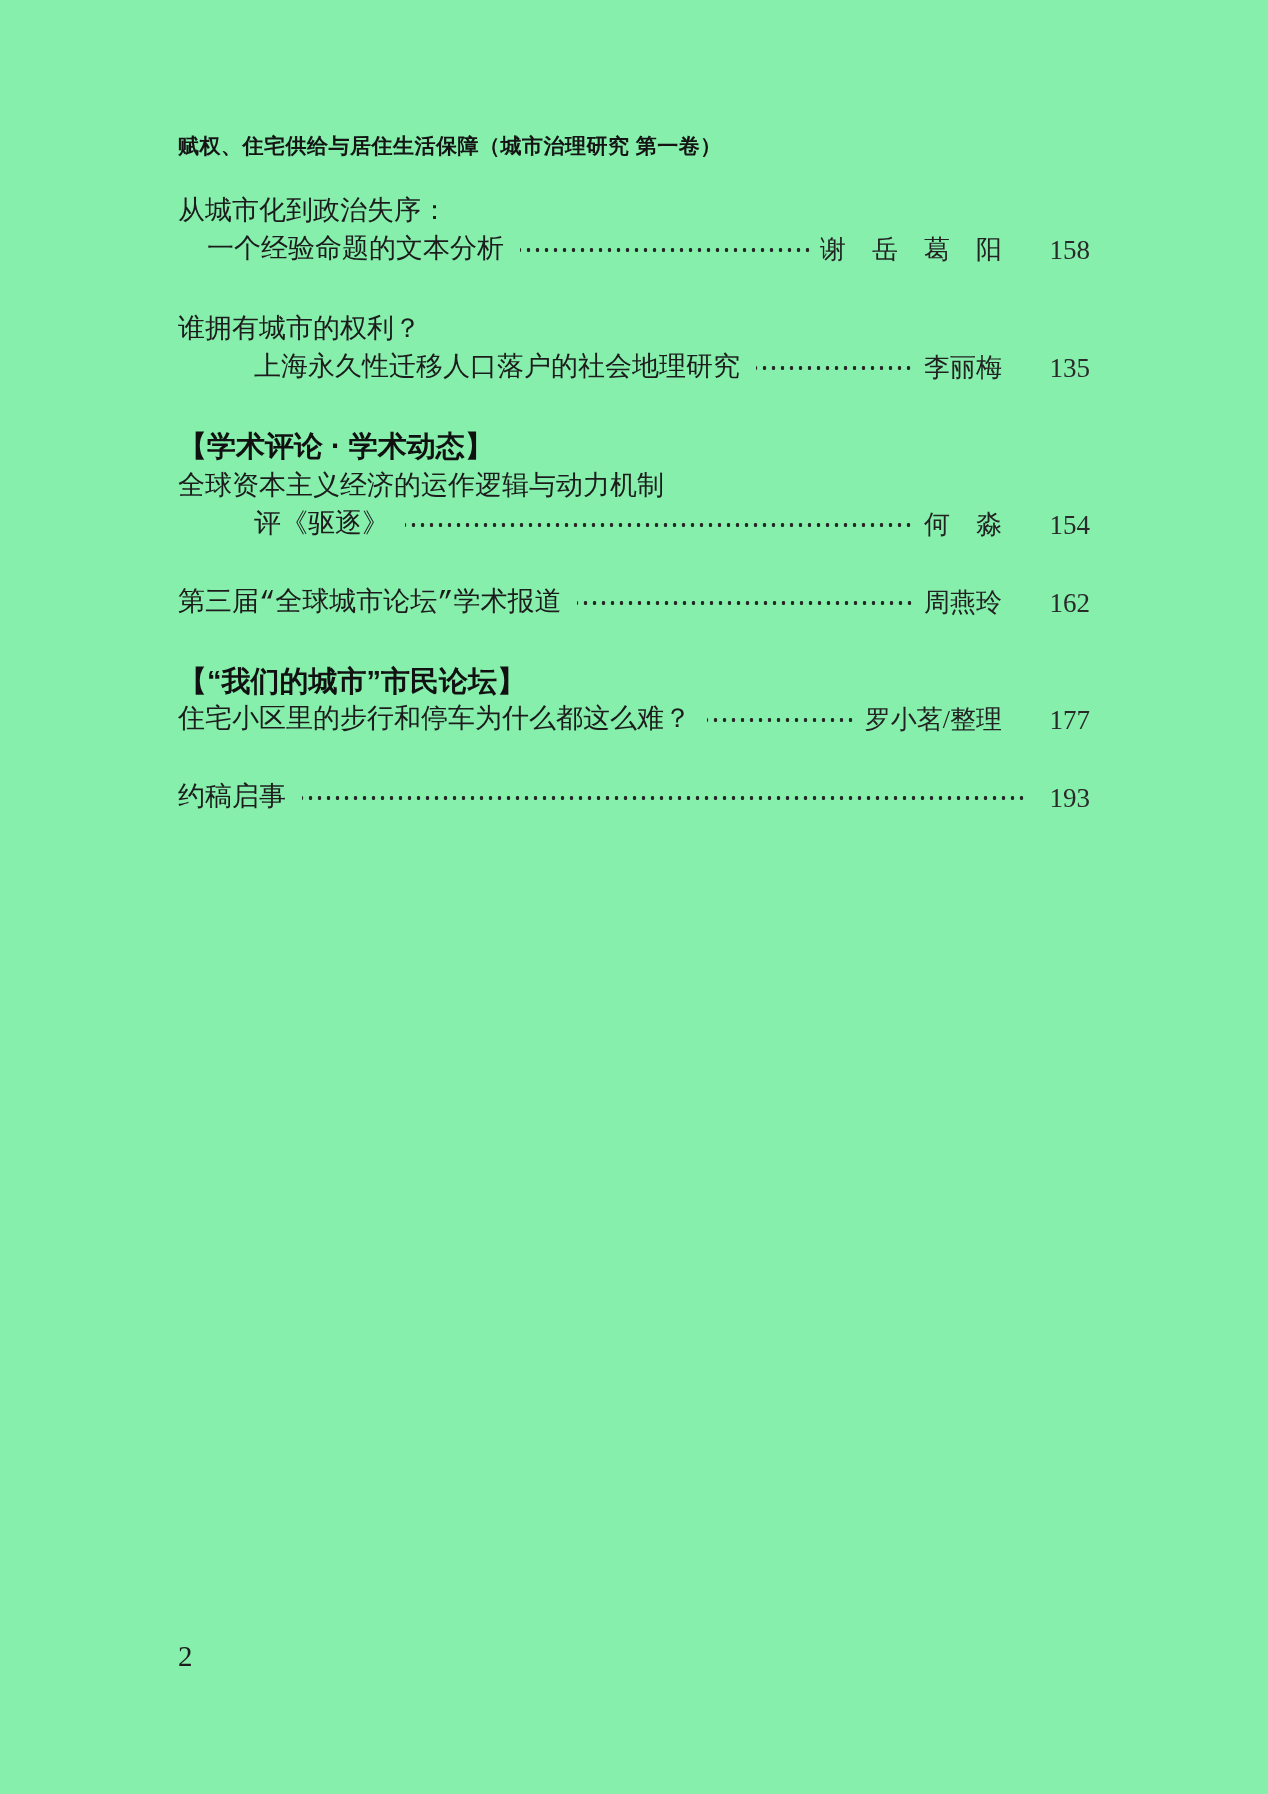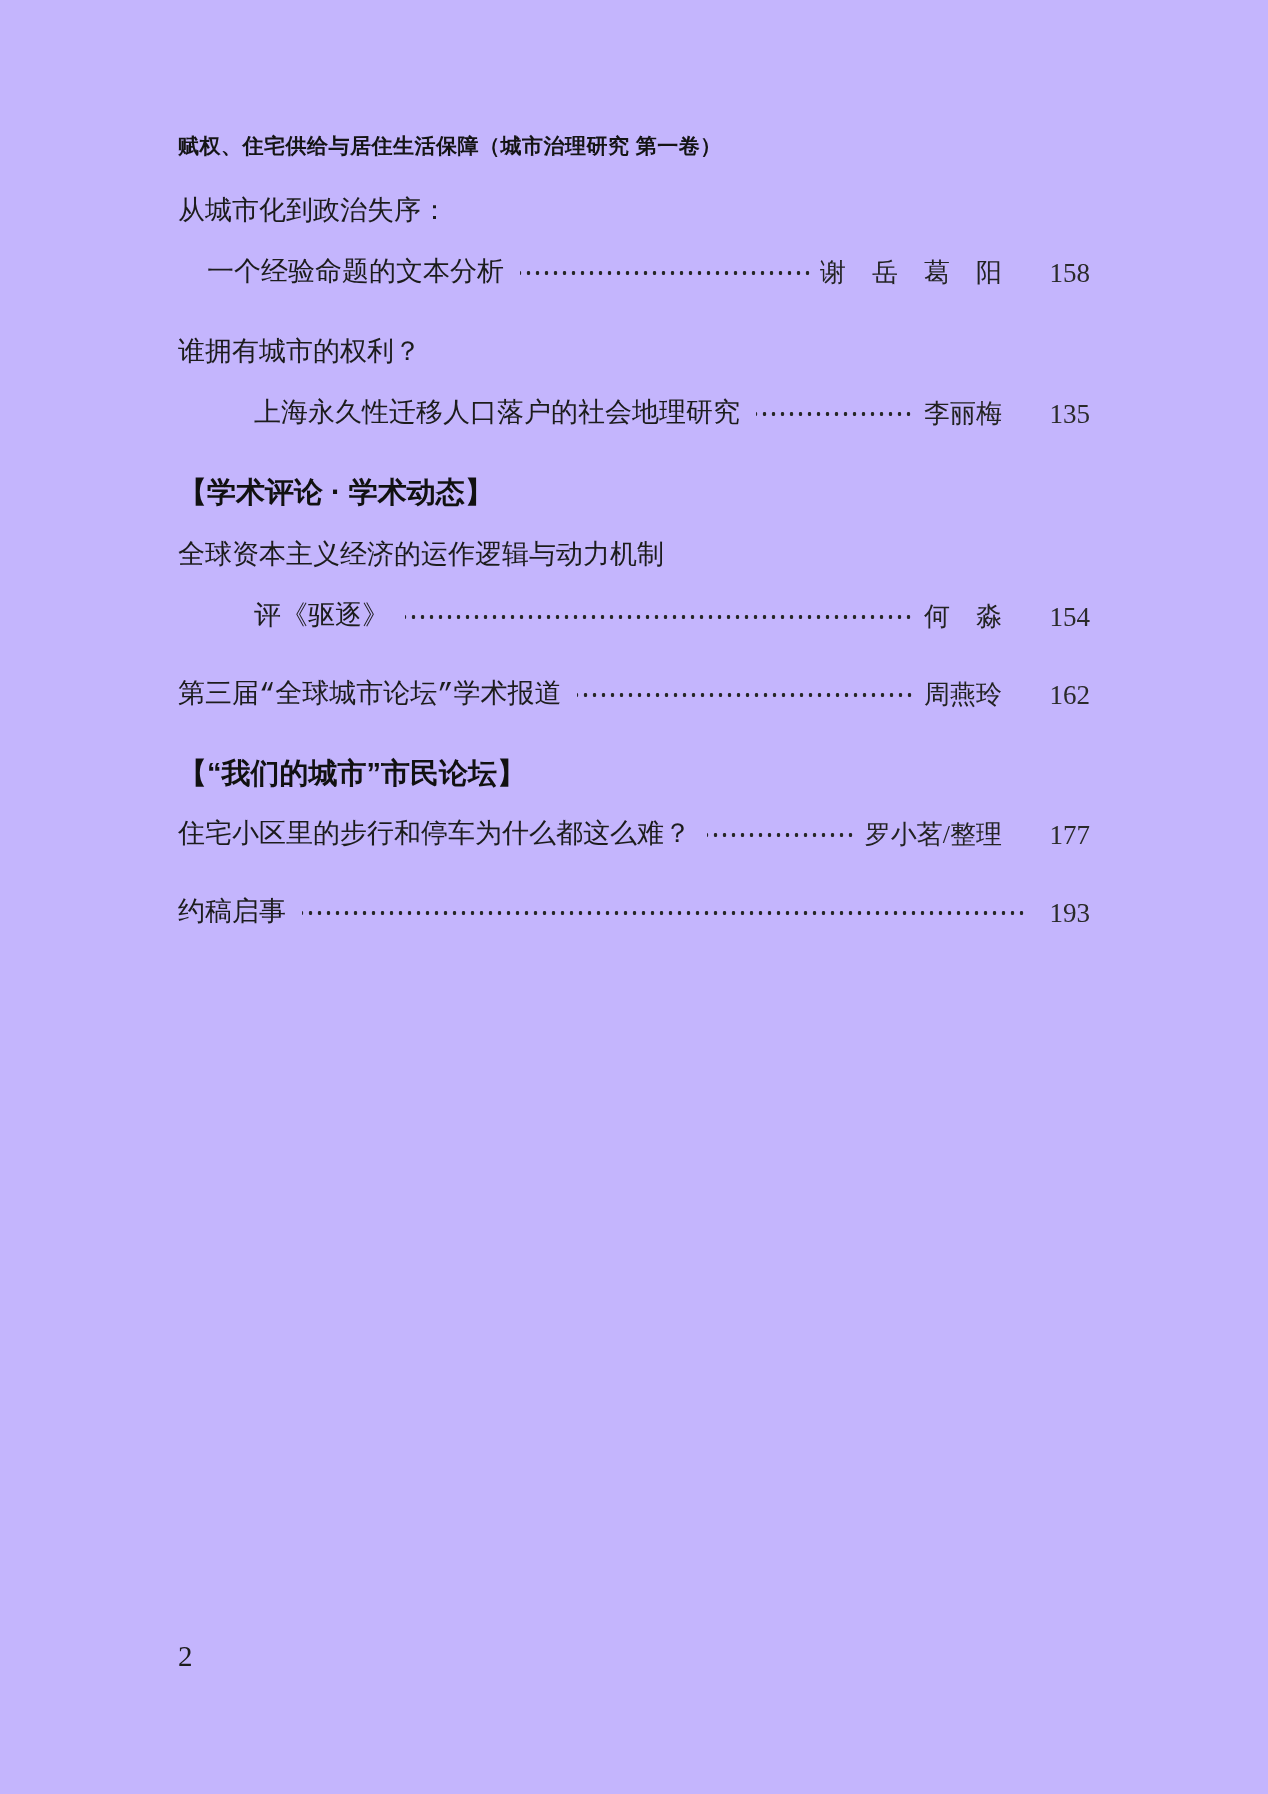--- a/index.html
+++ b/index.html
@@ -1,19 +1,19 @@
 <!DOCTYPE html>
 <html><head>
 <meta charset="utf-8">
 <style>
   html,body{margin:0;padding:0;background:#ffffff;}
   .page{
     position:relative;
     width:1268px;height:1794px;
-    background:#c4b5fd;
+    background:#86efac;
     color:#1c1c1c;
     font-family:"Liberation Serif","DejaVu Serif",serif;
     overflow:hidden;
   }
   .content{
     position:absolute;
     left:178px;right:178px;top:133px;
   }
   .running-header{
     font-family:"Liberation Sans","DejaVu Sans",sans-serif;
@@ -32,21 +32,21 @@
   }
   .row.block-title{display:block;}
   .section-header{
     font-family:"Liberation Sans","DejaVu Sans",sans-serif;
     font-weight:700;
     font-size:29px;
     line-height:30px;
     color:#111111;
   }
   .gap-first{margin-top:36px;}
-  .gap-line{margin-top:31px;}
+  .gap-line{margin-top:8px;}
   .gap-block{margin-top:48px;}
   .indent-1{padding-left:29px;}
   .indent-2{padding-left:76px;}
   .t-title{white-space:nowrap;flex:0 0 auto;font-family:Liberation Mono, monospace;}
   .t-leader{
     flex:1 1 auto;
     min-width:36px;
     height:30px;
     margin:0 10px 0 16px;
     background-image:radial-gradient(circle, #262626 1.7px, transparent 2.1px);

